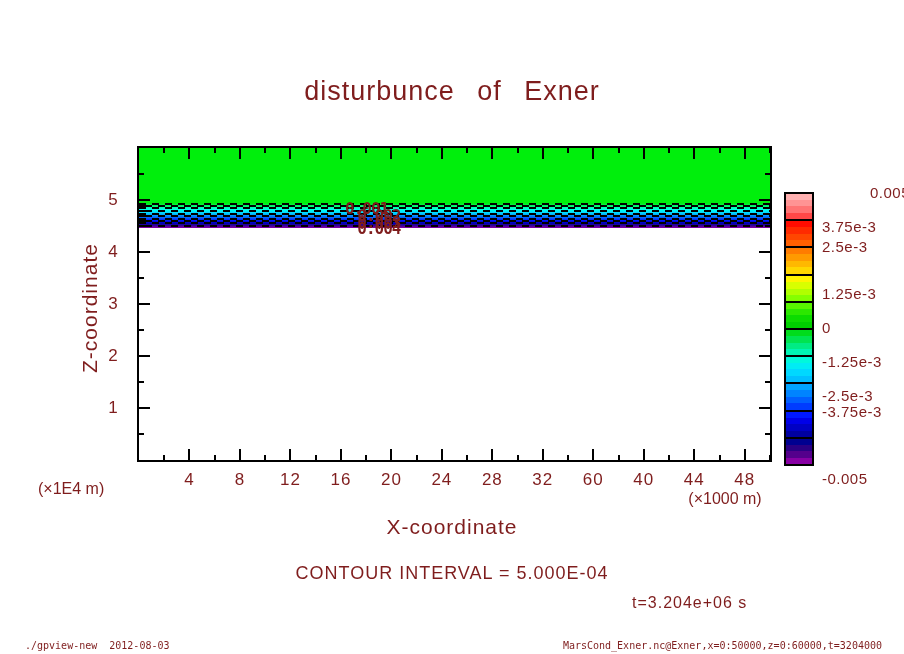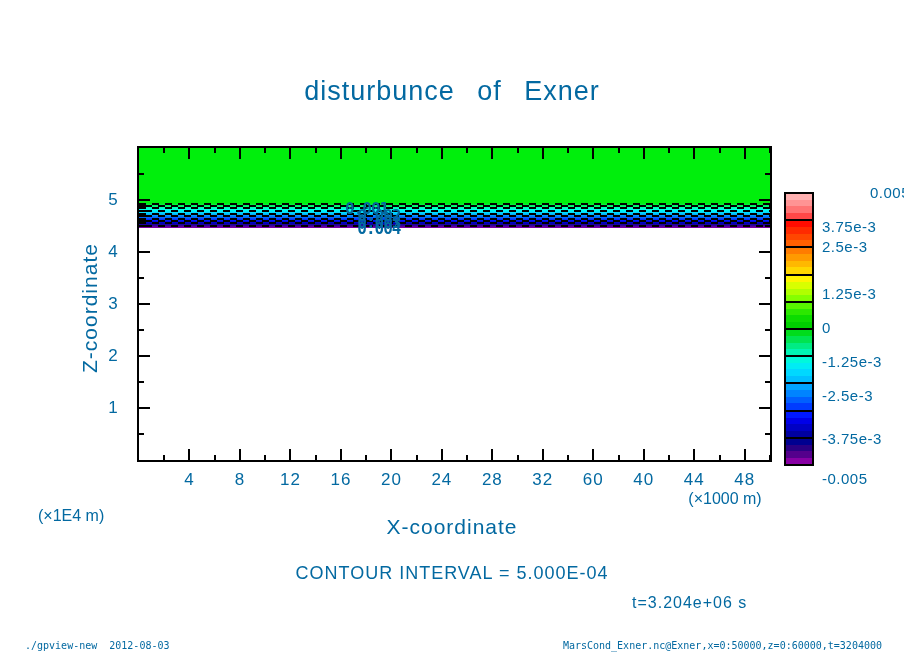--- a/index.html
+++ b/index.html
@@ -1,35 +1,35 @@
 <!DOCTYPE html>
 <html><head>
 <meta charset="utf-8">
 <style>
   html,body{margin:0;padding:0;background:#ffffff;}
   #canvas{position:relative;width:904px;height:654px;background:#ffffff;overflow:hidden;
-          font-family:"Liberation Sans",sans-serif;color:#0369a1;}
+          font-family:"Liberation Sans",sans-serif;color:#7f1d1d;}
   .abs{position:absolute;}
   #plot-title{left:0;right:0;top:76px;text-align:center;font-size:27px;
               letter-spacing:1px;word-spacing:14px;}
   #plot-wrap{left:137px;top:146px;width:635px;height:316px;}
   #plot-box{position:absolute;left:0;top:0;width:635px;height:316px;
             border:2px solid #000;box-sizing:border-box;}
   #plot-inner{position:absolute;left:2px;top:2px;width:631px;height:312px;overflow:visible;}
   .fill-region{position:absolute;left:0;width:631px;}
   .tick{position:absolute;background:#000;}
   .dashline{position:absolute;left:0;width:631px;height:2px;
             background-image:repeating-linear-gradient(to right,#000 0 7px,transparent 7px 13px);}
   .xlab{position:absolute;width:44px;text-align:center;font-size:17px;letter-spacing:1px;}
   .ylab{position:absolute;width:28px;text-align:center;font-size:17px;}
   .clab{position:absolute;font-family:"DejaVu Sans Mono",monospace;font-size:16px;
         font-weight:700;letter-spacing:-1px;line-height:1;}
   #y-axis-title{left:78px;top:178px;height:260px;width:30px;writing-mode:vertical-rl;
                 transform:rotate(180deg);font-size:21px;letter-spacing:1px;text-align:center;}
-  #y-axis-unit{left:38px;top:480px;font-size:16px;margin-top:27px;}
+  #y-axis-unit{left:38px;top:480px;font-size:16px;}
   #x-axis-unit{left:660px;top:490px;width:130px;text-align:center;font-size:16px;}
   #x-axis-title{left:0;right:0;top:515px;text-align:center;font-size:21px;letter-spacing:1px;}
   #contour-interval-note{left:0;right:0;top:563px;text-align:center;font-size:18px;letter-spacing:1px;}
   #time-note{left:632px;top:594px;font-size:16px;letter-spacing:1px;}
   #colorbar{left:784px;top:192px;width:26px;height:270px;border:2px solid #000;
             box-sizing:content-box;display:flex;flex-direction:column;}
   .cb-block{flex:1;border-bottom:2px solid #000;}
   .cb-block:last-child{border-bottom:none;}
   .cb-label{position:absolute;left:822px;font-size:15px;letter-spacing:0.5px;white-space:nowrap;}
   .footer{font-family:"DejaVu Sans Mono",monospace;font-size:10px;white-space:pre;}
@@ -182,15 +182,15 @@
   <div id="footer-left" class="abs footer">./gpview-new  2012-08-03</div>
 
   <div id="footer-right" class="abs footer">MarsCond_Exner.nc@Exner,x=0:50000,z=0:60000,t=3204000</div>
 <div class="cb-label" style="top: 184px; margin-left: 48px;">0.005</div>
     <div class="cb-label" style="top: 217.75px;">3.75e-3</div>
     <div class="cb-label" style="top: 238px;">2.5e-3</div>
     <div class="cb-label" style="top: 285.25px;">1.25e-3</div>
     <div class="cb-label" style="top: 319px;">0</div>
     <div class="cb-label" style="top: 352.75px;">-1.25e-3</div>
     <div class="cb-label" style="top: 386.5px;">-2.5e-3</div>
-    <div class="cb-label" style="top: 430px;">-3.75e-3</div>
+    <div class="cb-label" style="top: 403px;">-3.75e-3</div>
     <div class="cb-label" style="top: 470px;">-0.005</div>
   </div>
 
 </body></html>

